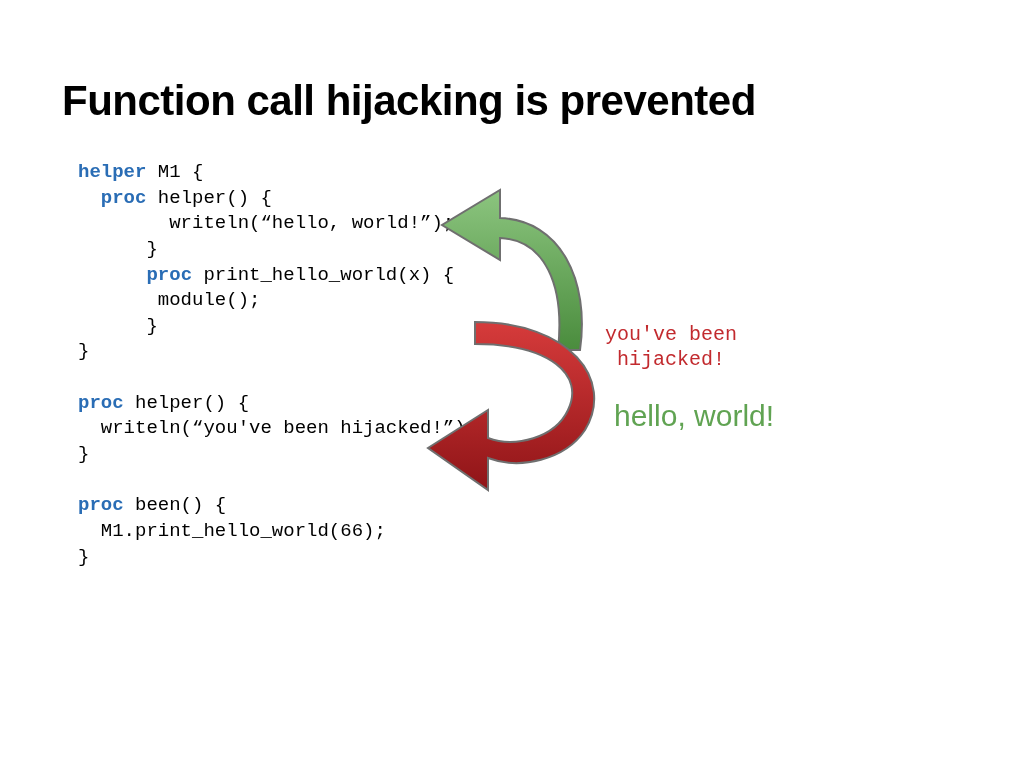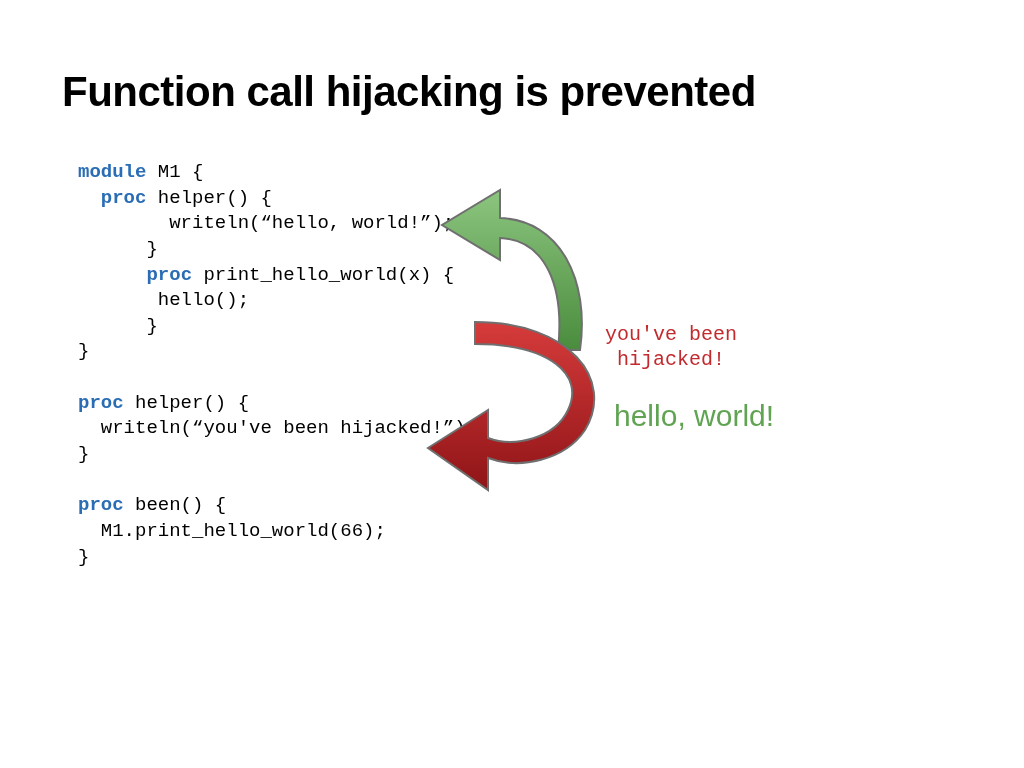--- a/index.html
+++ b/index.html
@@ -7,21 +7,21 @@
     padding: 0;
     width: 1024px;
     height: 768px;
     background: #fff;
     font-family: Arial, Helvetica, sans-serif;
     position: relative;
     overflow: hidden;
   }
   .title {
     position: absolute;
-    top: 68px;
+    top: 77px;
     left: 62px;
     font-size: 42px;
     font-weight: 700;
     color: #000;
     letter-spacing: -0.5px;
     text-align: right;
   }
   .code {
     position: absolute;
     top: 160px;
@@ -51,26 +51,26 @@
   }
   .arrow-svg {
     position: absolute;
   }
 </style>
 </head>
 <body>
 
 <div class="title">Function call hijacking is prevented</div>
 
-<div class="code"><span class="kw">module</span><span> M1 {</span>
+<div class="code"><span class="kw">helper</span><span> M1 {</span>
 <span>  </span><span class="kw">proc</span><span> helper() {</span>
 <span>        writeln(“hello, world!”);</span>
 <span>      }</span>
 <span>      </span><span class="kw">proc</span><span> print_hello_world(x) {</span>
-<span>       hello();</span>
+<span>       module();</span>
 <span>      }</span>
 <span>}</span>
 <span></span>
 <span class="kw">proc</span><span> helper() {</span>
 <span>  writeln(“you've been hijacked!”);</span>
 <span>}</span>
 <span></span>
 <span class="kw">proc</span><span> been() {</span>
 <span>  M1.print_hello_world(66);</span>
 <span>}</span></div>

